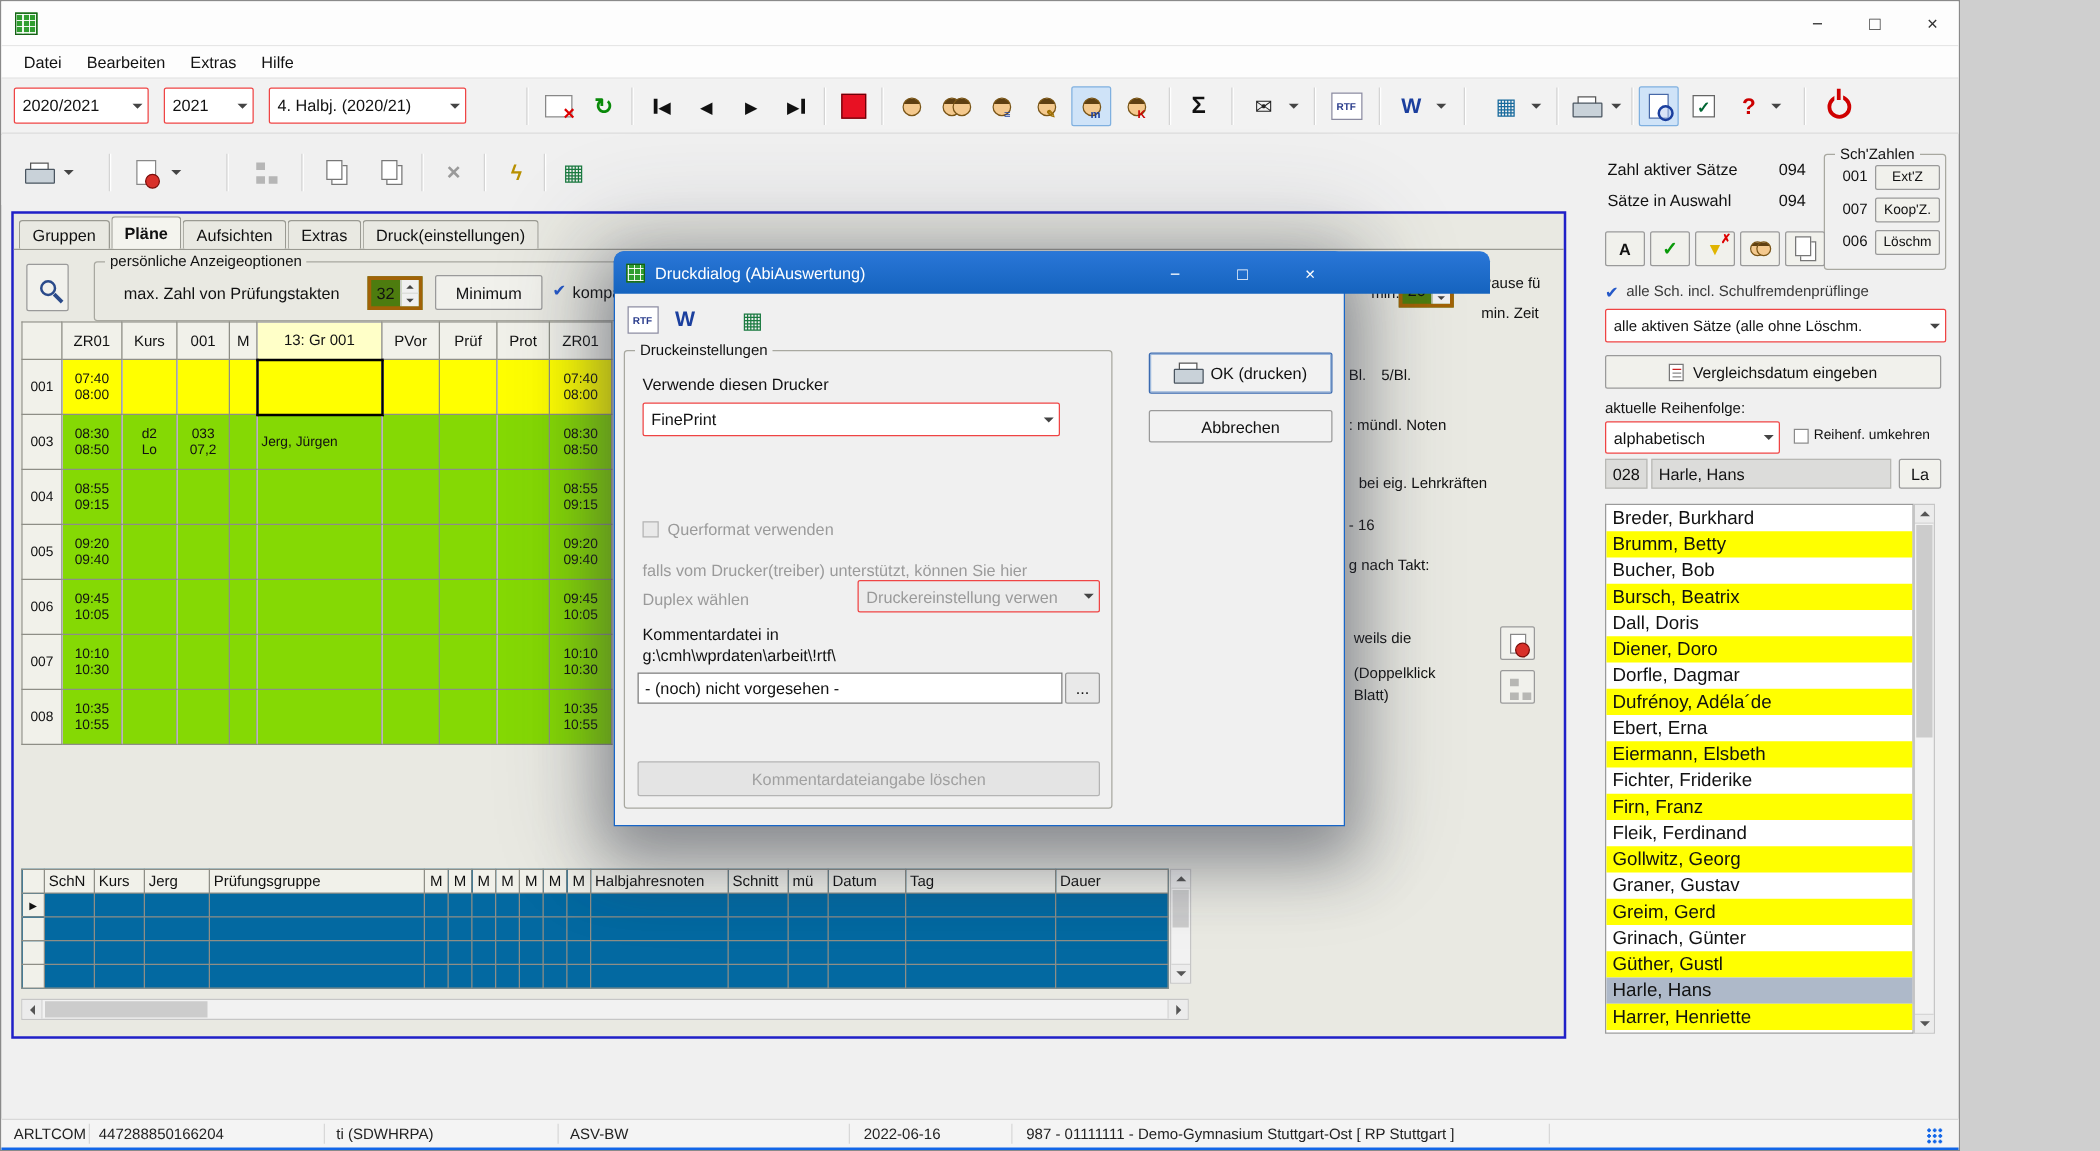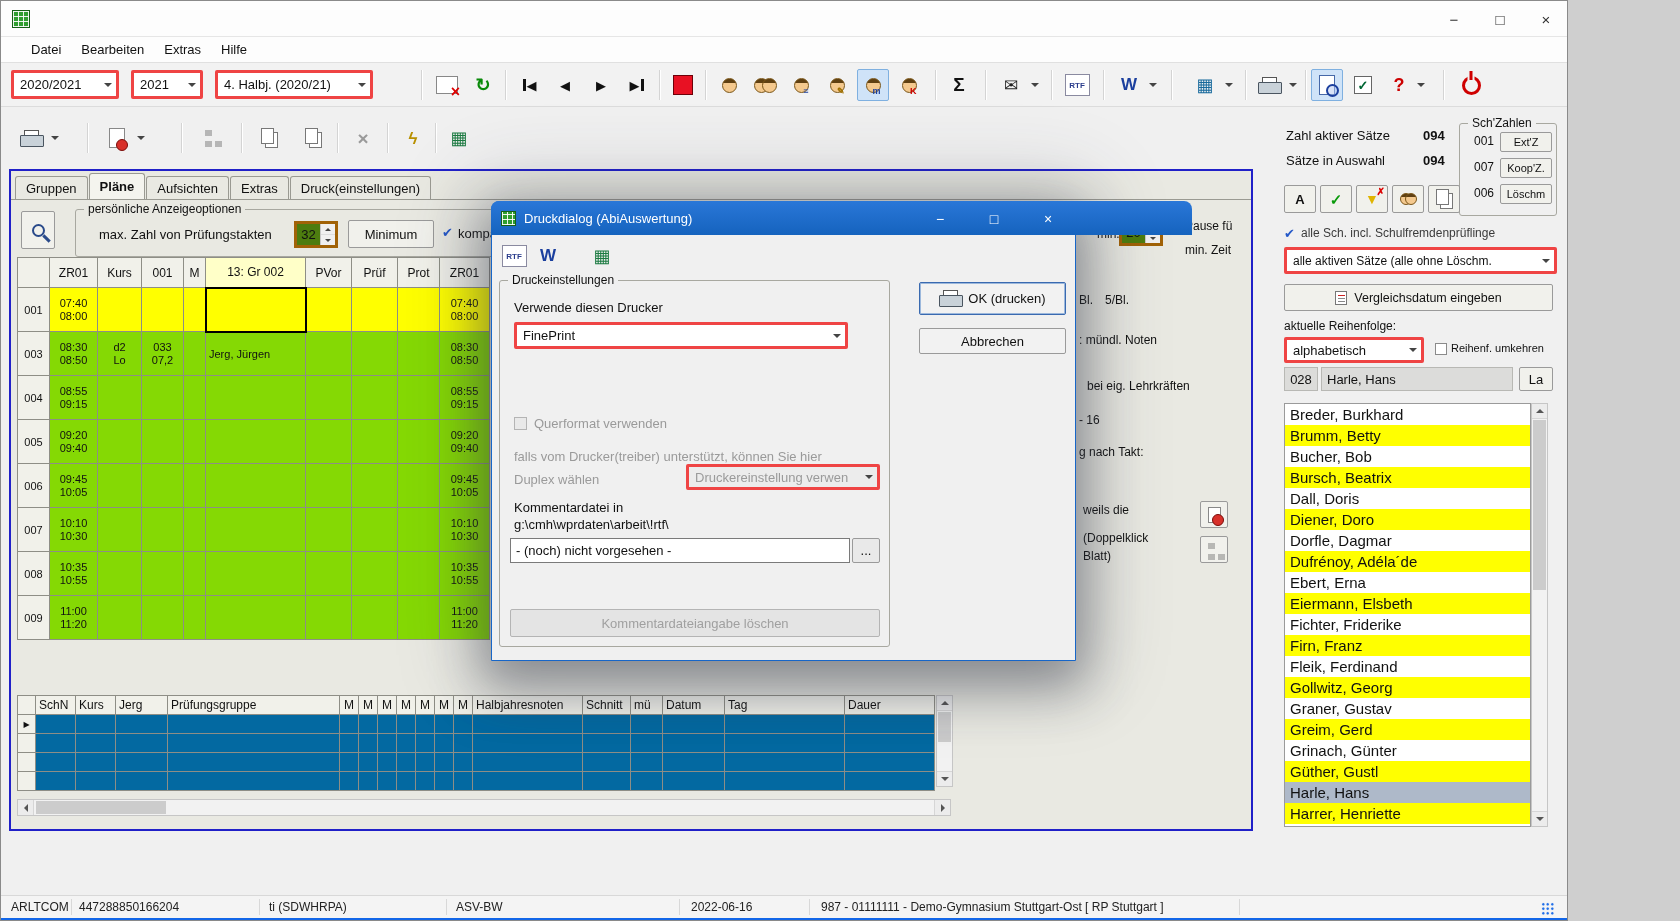--- a/index.html
+++ b/index.html
@@ -11,28 +11,28 @@
 
 #titlebar{position:absolute;left:0;top:0;width:100%;height:36px;background:#fdfdfd;border-bottom:1px solid #e6e6e6}
 .app-icon{width:18px;height:18px;background-color:#2f9e2f;border:1px solid #156015;
   background-image:repeating-linear-gradient(0deg,rgba(255,255,255,.9) 0 1px,transparent 1px 5px),
                    repeating-linear-gradient(90deg,rgba(255,255,255,.9) 0 1px,transparent 1px 5px)}
 #titlebar .app-icon{position:absolute;left:11px;top:9px}
 #title-text{position:absolute;left:40px;top:0;height:36px;line-height:36px;color:#454545;white-space:nowrap}
 .win-ctrl{position:absolute;top:0;width:46px;height:36px;display:flex;align-items:center;justify-content:center;color:#333;font-size:15px}
 
 
-#menubar{position:absolute;left:0;top:36px;width:100%;height:26px;background:#fdfdfd;border-bottom:1px solid #e0e0e0;display:flex;align-items:center;padding-left:20px}
+#menubar{position:absolute;left:0;top:36px;width:100%;height:26px;background:#fdfdfd;border-bottom:1px solid #e0e0e0;display:flex;align-items:center;padding-left:8px}
 .menu-item{padding:0 10px;height:100%;display:flex;align-items:center}
 
 
 #toolbar1{position:absolute;left:0;top:62px;width:100%;height:44px;background:#f2f2f2;border-bottom:1px solid #dcdcdc}
 #toolbar2{position:absolute;left:0;top:107px;width:1255px;height:56px;background:#f0f0f0}
 .vsep{position:absolute;top:7px;width:1px;height:30px;background:#d4d4d4;box-shadow:1px 0 0 #fff}
-.combo{position:absolute;height:29px;border:3px solid #ef4444;border-radius:2px;background:#fff;display:flex;align-items:center}
+.combo{position:absolute;height:29px;border:1px solid #ef4444;border-radius:2px;background:#fff;display:flex;align-items:center}
 .combo .cv{flex:1;padding:0 6px;white-space:nowrap;overflow:hidden}
 .combo .ca{width:17px;align-self:stretch;display:flex;align-items:center;justify-content:center}
 .combo .ca::after{content:"";border:4px solid transparent;border-top-color:#444;margin-top:4px}
 .combo.dis{background:#ececec;color:#9a9a9a}
 .tbtn{position:absolute;top:6px;width:32px;height:32px;display:flex;align-items:center;justify-content:center;border:1px solid transparent;border-radius:2px}
 .tbtn.lit{background:#cfe3f8;border-color:#7fb0e0}
 .drop{position:absolute;top:6px;width:15px;height:32px;display:flex;align-items:center;justify-content:center}
 .drop::after{content:"";border:4px solid transparent;border-top-color:#444;margin-top:4px}
 #toolbar2 .tbtn,#toolbar2 .drop{top:14px}
 #toolbar2 .vsep{top:15px}
@@ -136,21 +136,21 @@
 .vsb .aru::after{content:"";border:4px solid transparent;border-bottom-color:#555;margin-bottom:4px}
 .vsb .ard::after{content:"";border:4px solid transparent;border-top-color:#555;margin-top:4px}
 .vsb .th{position:absolute;left:1px;right:1px;background:#cccccc}
 
 
 .frag{position:absolute;white-space:nowrap;font-size:12px;color:#111}
 
 
 #right-panel{position:absolute;left:1262px;top:120px;width:298px;height:712px}
 .rp-label{position:absolute;white-space:nowrap}
-.rp-val{position:absolute;font-weight:bold}
+.rp-val{position:absolute;font-weight:normal}
 #schz-fs{left:196px;top:2px;width:98px;height:93px;background:#f0f0f0}
 .schz-num{position:absolute;left:6px;width:28px;text-align:right;font-size:12px}
 .schz-btn{position:absolute;left:40px;width:52px;height:20px;font-size:11px}
 .sbtn{position:absolute;width:32px;height:28px;display:flex;align-items:center;justify-content:center;background:#f1f1ec;border:1px solid #9a9a9a;border-radius:2px}
 #names{position:absolute;left:21px;top:282px;width:247px;height:424px;background:#fff;border:1px solid #9a9a9a;overflow:hidden;font-size:15px}
 .nrow{height:21px;line-height:21px;padding-left:5px;white-space:nowrap}
 .nrow.y{background:#ffff00}
 .nrow.sel{background:#aeb9c9}
 .flatbox{position:absolute;background:#dcdcda;border:1px solid #b8b8b4;display:flex;align-items:center;padding:0 5px}
 
@@ -385,21 +385,21 @@
             <col style="width:42px">
             <col style="width:50px">
           </colgroup>
         <tbody>
             <tr>
           <th></th>
           <th>ZR01</th>
           <th>Kurs</th>
           <th>001</th>
           <th>M</th>
-          <th class="ghl">13: Gr 002</th>
+          <th class="ghl">13: Gr 001</th>
           <th>PVor</th>
           <th>Prüf</th>
           <th>Prot</th>
           <th>ZR01</th>
         </tr>
         <tr class="ry">
           <td class="rh">001</td>
           <td class="cc t2l">
                 <span>07:40</span>
                 <span>08:00</span>
@@ -521,38 +521,20 @@
           <td class="cc"></td>
               <td class="cc"></td>
               <td class="cc"></td>
               <td class="cc"></td>
               <td class="cc"></td>
               <td class="cc"></td>
               <td class="cc"></td>
           <td class="cc t2l">
                 <span>10:35</span>
                 <span>10:55</span>
-              </td>
-        </tr>
-        <tr class="rg">
-          <td class="rh">009</td>
-          <td class="cc t2l">
-                <span>11:00</span>
-                <span>11:20</span>
-              </td>
-          <td class="cc"></td>
-              <td class="cc"></td>
-              <td class="cc"></td>
-              <td class="cc"></td>
-              <td class="cc"></td>
-              <td class="cc"></td>
-              <td class="cc"></td>
-          <td class="cc t2l">
-                <span>11:00</span>
-                <span>11:20</span>
               </td>
         </tr>
       </tbody>
         </table>
     </div>
 
     <table id="btable">
       <colgroup>
           <col style="width:18px">
           <col style="width:40px">

